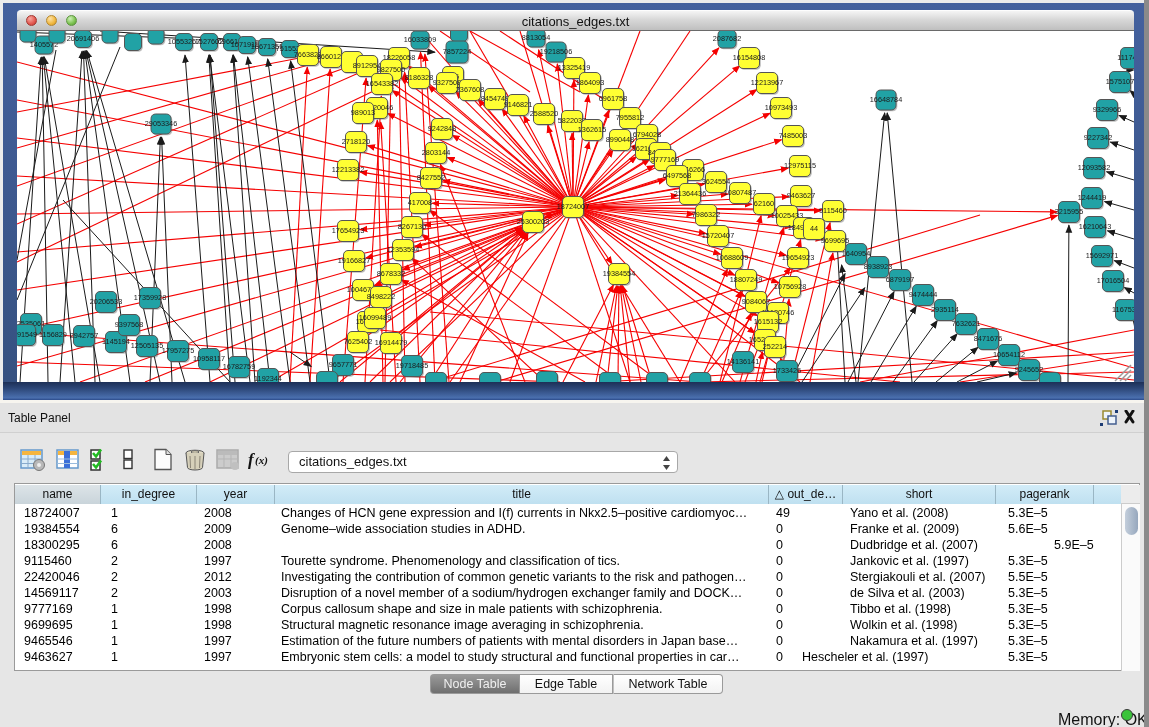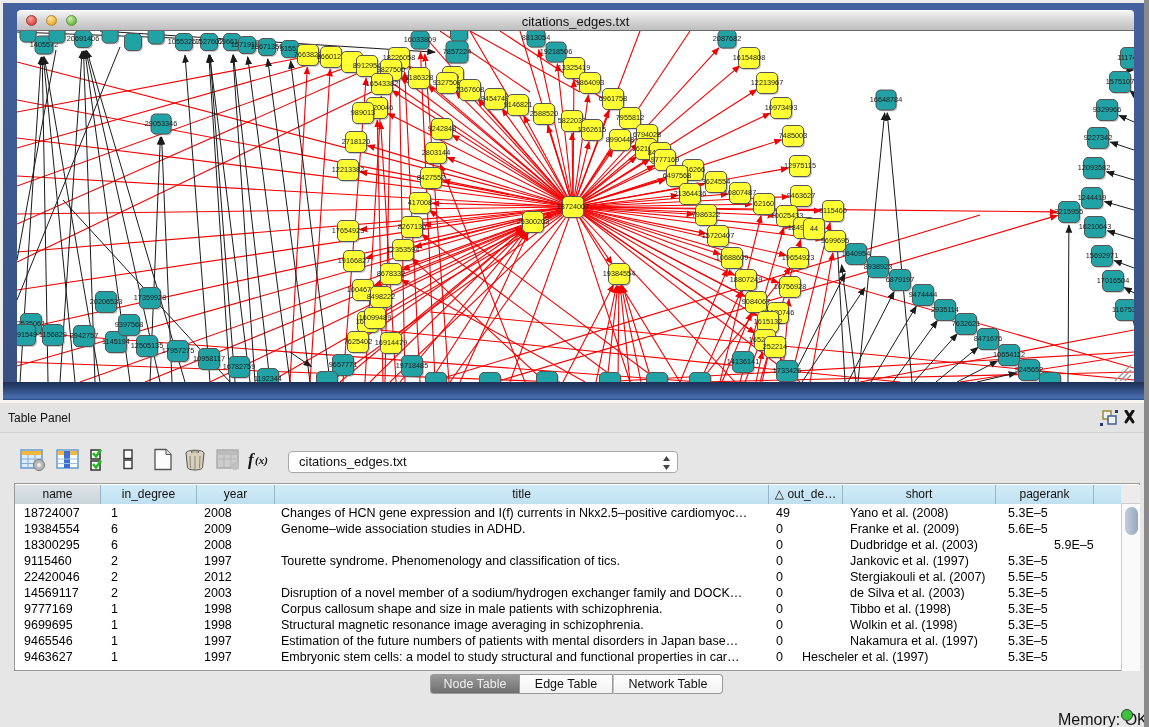--- a/index.html
+++ b/index.html
@@ -759,36 +759,37 @@
         <span style="left:266px">Genome–wide association studies in ADHD.</span>
         <span style="left:761px">0</span>
         <span style="left:835px">Franke et al. (2009)</span>
         <span style="left:993px">5.6E–5</span>
       </div>
 <div class="trow" style="top:53px">
         <span style="left:9px">18300295</span>
         <span style="left:96px">6</span>
         <span style="left:189px">2008</span>
         <span style="left:761px">0</span>
-        <span style="left:835px">Dudbridge et al. (2003)</span>
+        <span style="left:835px">Dudbridge et al. (2007)</span>
         <span style="left:1039px">5.9E–5</span>
       </div>
 <div class="trow" style="top:69px">
         <span style="left:9px">9115460</span>
         <span style="left:96px">2</span>
         <span style="left:189px">1997</span>
         <span style="left:266px">Tourette syndrome. Phenomenology and classification of tics.</span>
         <span style="left:761px">0</span>
         <span style="left:835px">Jankovic et al. (1997)</span>
         <span style="left:993px">5.3E–5</span>
       </div>
 <div class="trow" style="top:85px">
         <span style="left:9px">22420046</span>
         <span style="left:96px">2</span>
         <span style="left:189px">2012</span>
+        <span style="left:266px">Investigating the contribution of common genetic variants to the risk and pathogen…</span>
         <span style="left:761px">0</span>
         <span style="left:835px">Stergiakouli et al. (2007)</span>
         <span style="left:993px">5.5E–5</span>
       </div>
 <div class="trow" style="top:101px">
         <span style="left:9px">14569117</span>
         <span style="left:96px">2</span>
         <span style="left:189px">2003</span>
         <span style="left:266px">Disruption of a novel member of a sodium/hydrogen exchanger family and DOCK…</span>
         <span style="left:761px">0</span>

